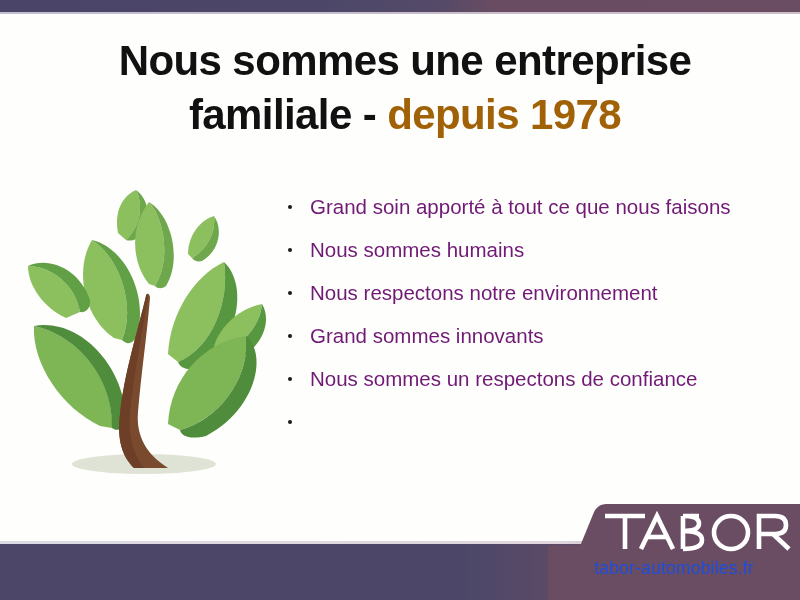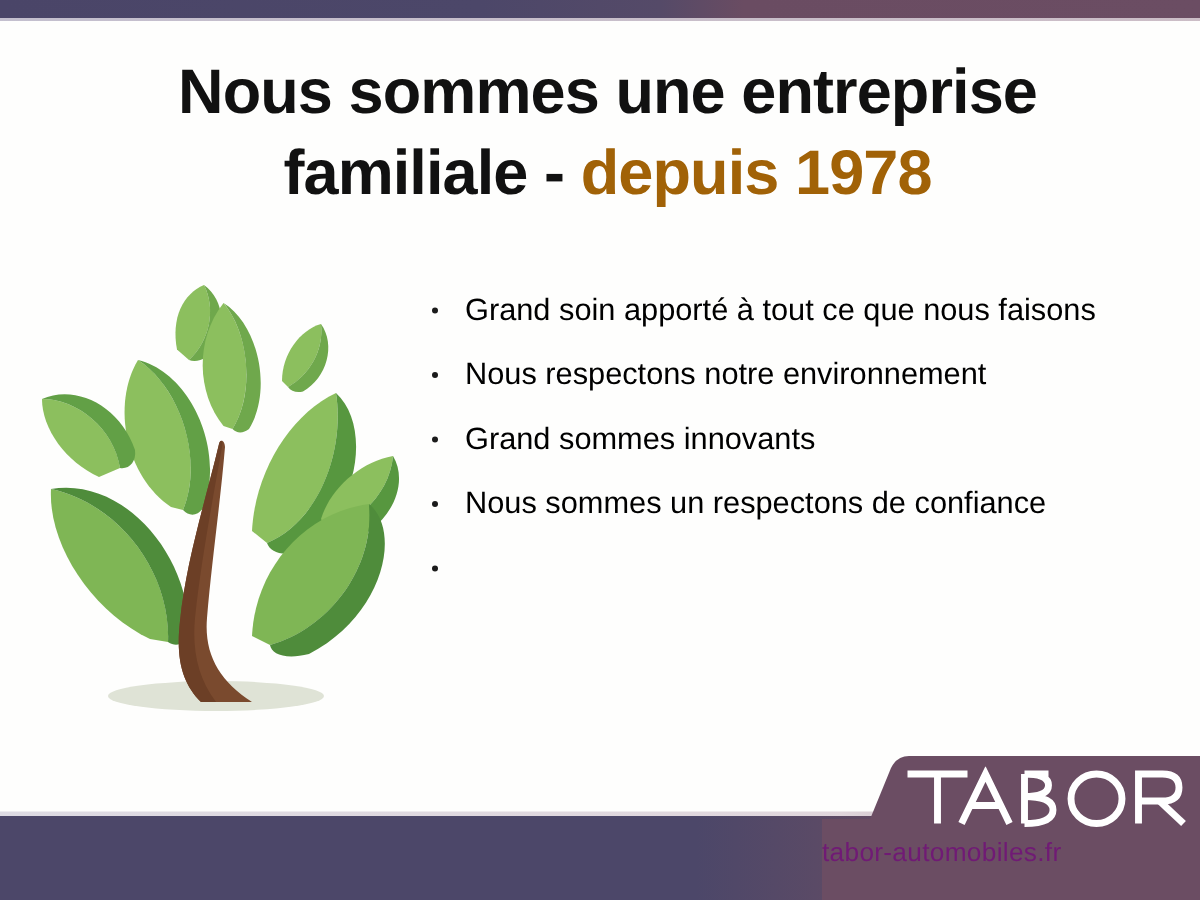--- a/index.html
+++ b/index.html
@@ -70,21 +70,22 @@
     width: 190px;
     height: 42px;
   }
   .logo-wordmark svg { display: block; }
 
   .logo-tagline {
     position: absolute;
     left: 548px;
     top: 558px;
     width: 252px;
-    color: #701a75;
+    text-align: center;
+    color: #1d4ed8;
     font-family: "Liberation Sans", sans-serif;
     font-size: 17.5px;
     letter-spacing: .2px;
     white-space: nowrap;
   }
 
   
   .heading {
     position: absolute;
     left: 60px;
@@ -110,21 +111,21 @@
     padding: 0;
     list-style: none;
   }
   .bullets li {
     position: relative;
     padding-left: 26px;
     height: 43px;
     line-height: 30px;
     font-family: "Liberation Sans", sans-serif;
     font-size: 20.5px;
-    color: #000000;
+    color: #701a75;
     white-space: nowrap;
   }
   .bullets li .dot {
     position: absolute;
     left: 4px;
     top: 13px;
     width: 4px;
     height: 4px;
     border-radius: 50%;
     background: #1b1b1b;
@@ -222,20 +223,24 @@
     </svg>
   </div>
 
   <ul class="bullets">
     <li>
       <span class="dot"></span>
       <span>Grand soin apporté à tout ce que nous faisons</span>
     </li>
     <li>
       <span class="dot"></span>
+      <span>Nous sommes humains</span>
+    </li>
+    <li>
+      <span class="dot"></span>
       <span>Nous respectons notre environnement</span>
     </li>
     <li>
       <span class="dot"></span>
       <span>Grand sommes innovants</span>
     </li>
     <li>
       <span class="dot"></span>
       <span>Nous sommes un respectons de confiance</span>
     </li>

